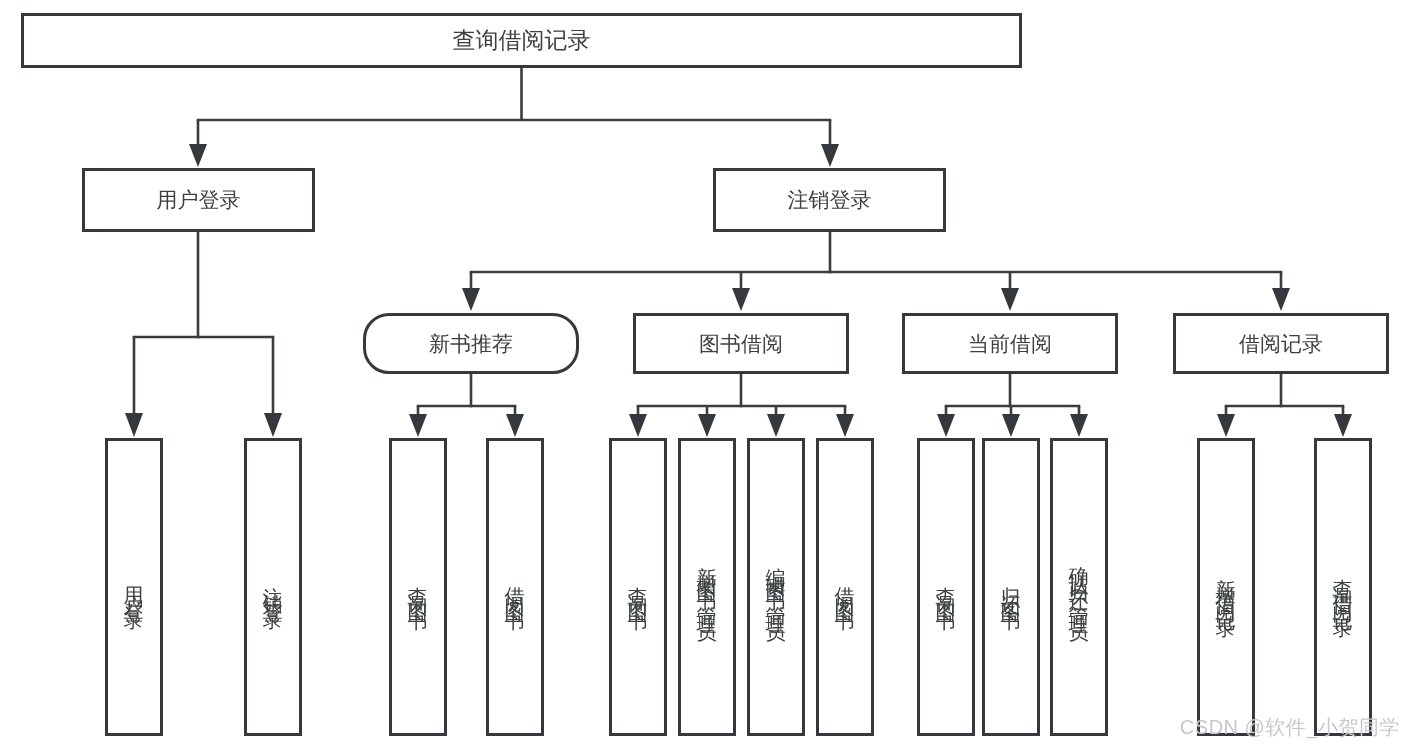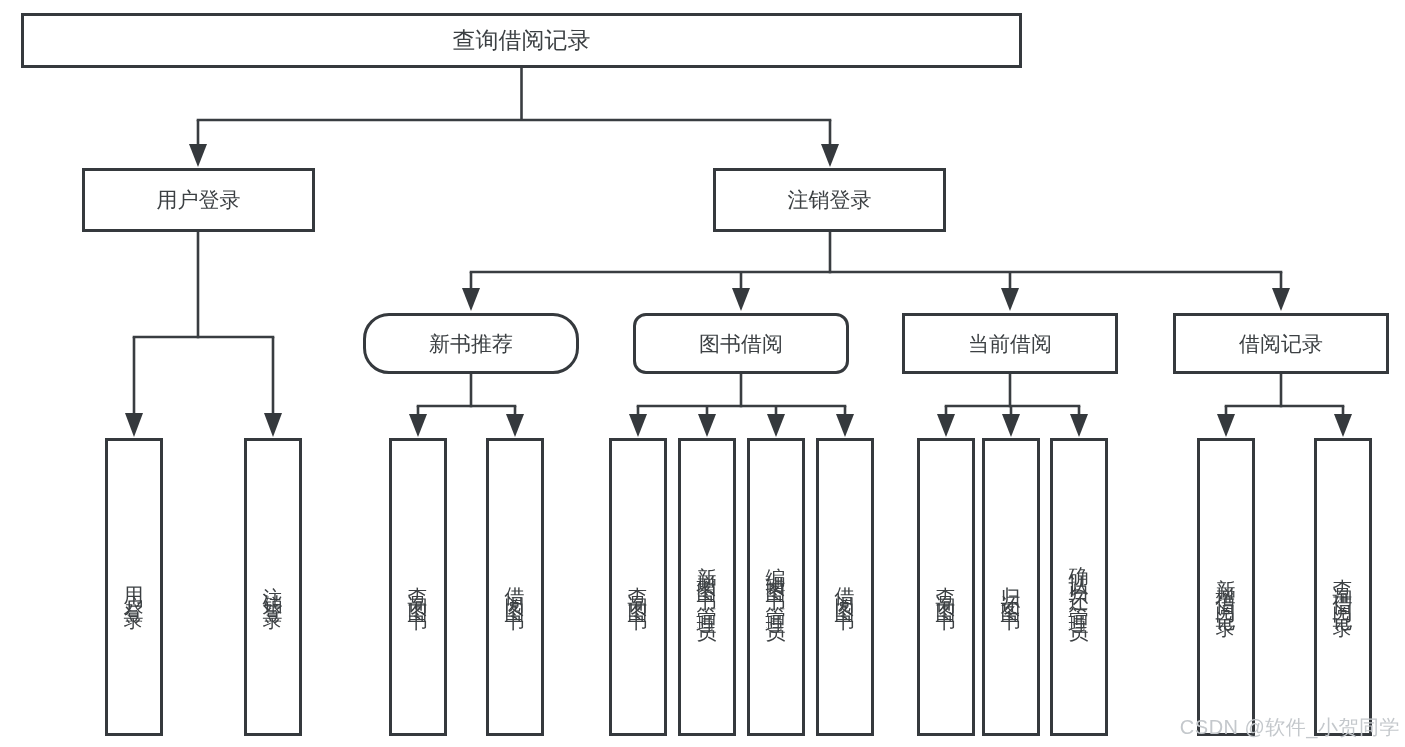--- a/index.html
+++ b/index.html
@@ -29,21 +29,21 @@
     justify-content: center;
     color: #3c4043;
     z-index: 2;
     text-align: center;
   }
   .root-box   { left: 21px;  top: 13px;  width: 1001px; height: 55px; font-size: 23px; }
   .l2-box     { top: 168px; width: 233px; height: 64px; font-size: 21px; }
   .l2-a       { left: 82px; }
   .l2-b       { left: 713px; }
   .l3-box     { top: 313px; width: 216px; height: 61px; font-size: 21px; }
-  .l3-0 { left: 363px; border-radius: 26px; } .l3-1 { left: 633px; border-radius: 13px; } .l3-2 { left: 902px; } .l3-3 { left: 1173px; }
+  .l3-0 { left: 363px; border-radius: 26px; } .l3-1 { left: 633px; } .l3-2 { left: 902px; } .l3-3 { left: 1173px; }
   .leaf {
     top: 438px; width: 58px; height: 298px;
   }
   .leaf .vtext {
     writing-mode: vertical-rl;
     text-orientation: mixed;
     font-size: 20px;
     letter-spacing: 8px;
     line-height: 1;
     white-space: nowrap;

